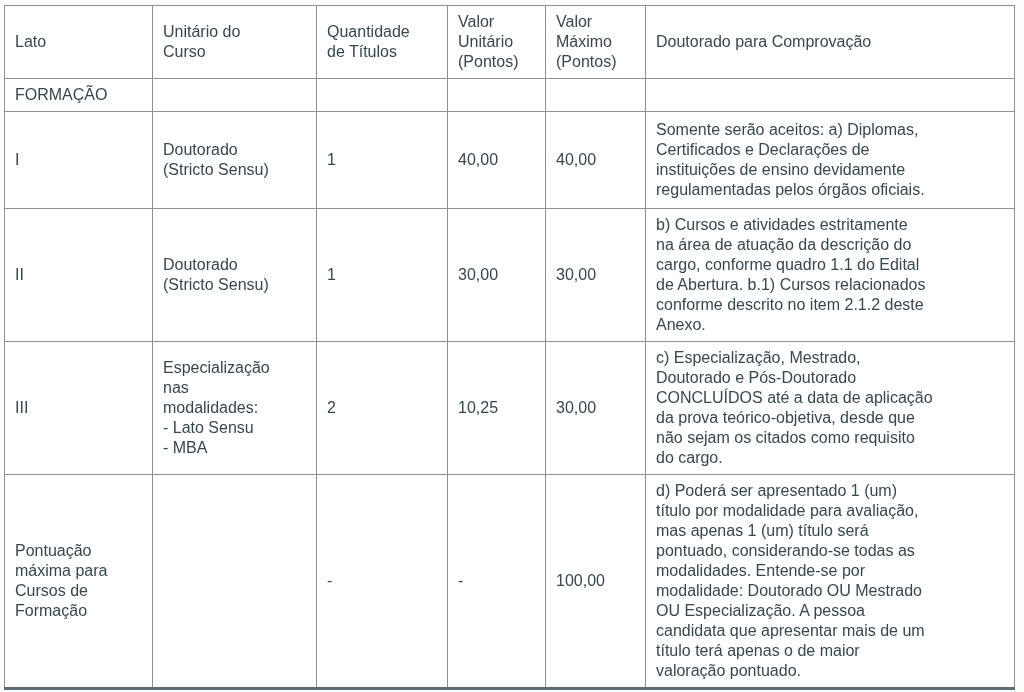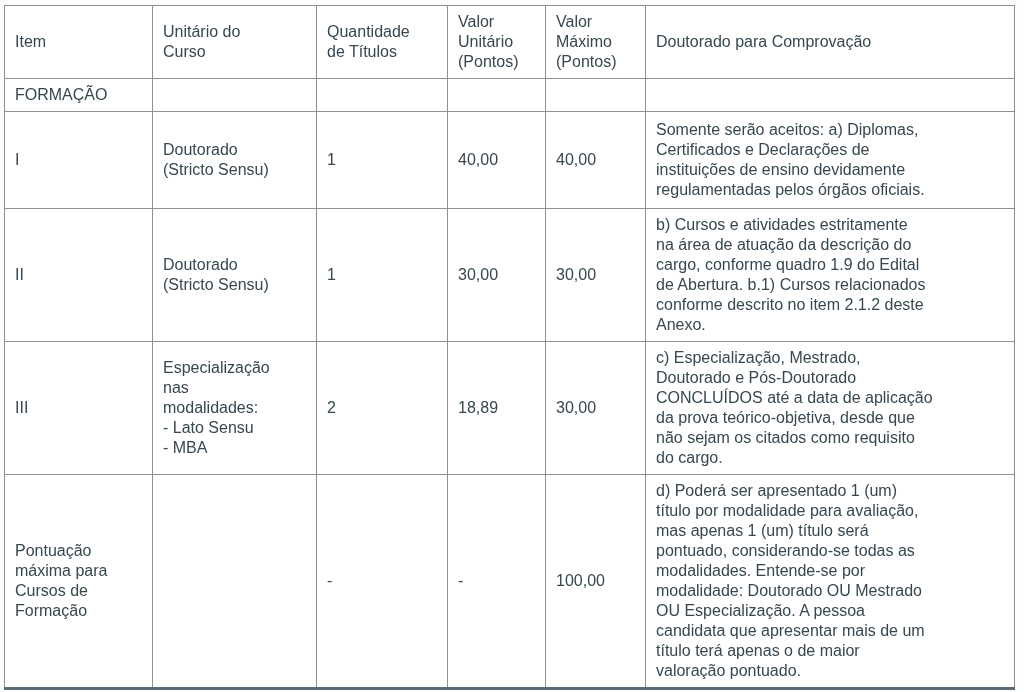--- a/index.html
+++ b/index.html
@@ -61,21 +61,21 @@
       <col class="c-item">
         <col class="c-desc">
         <col class="c-qty">
       <col class="c-unit">
         <col class="c-max">
         <col class="c-req">
     </colgroup>
 
     <tbody>
         <tr class="r-header">
-      <td>Item</td>
+      <td>Lato</td>
       <td>Unitário do
 Curso</td>
       <td>Quantidade
 de Títulos</td>
       <td>Valor
 Unitário
 (Pontos)</td>
       <td>Valor
 Máximo
 (Pontos)</td>
@@ -106,35 +106,35 @@
 
     <tr class="r-two">
       <td>II</td>
       <td>Doutorado
 (Stricto Sensu)</td>
       <td>1</td>
       <td>30,00</td>
       <td>30,00</td>
       <td>b) Cursos e atividades estritamente
 na área de atuação da descrição do
-cargo, conforme quadro 1.9 do Edital
+cargo, conforme quadro 1.1 do Edital
 de Abertura. b.1) Cursos relacionados
 conforme descrito no item 2.1.2 deste
 Anexo.</td>
     </tr>
 
     <tr class="r-three">
       <td>III</td>
       <td>Especialização
 nas
 modalidades:
 - Lato Sensu
 - MBA</td>
       <td>2</td>
-      <td>18,89</td>
+      <td>10,25</td>
       <td>30,00</td>
       <td>c) Especialização, Mestrado,
 Doutorado e Pós-Doutorado
 CONCLUÍDOS até a data de aplicação
 da prova teórico-objetiva, desde que
 não sejam os citados como requisito
 do cargo.</td>
     </tr>
 
     <tr class="r-footer">

